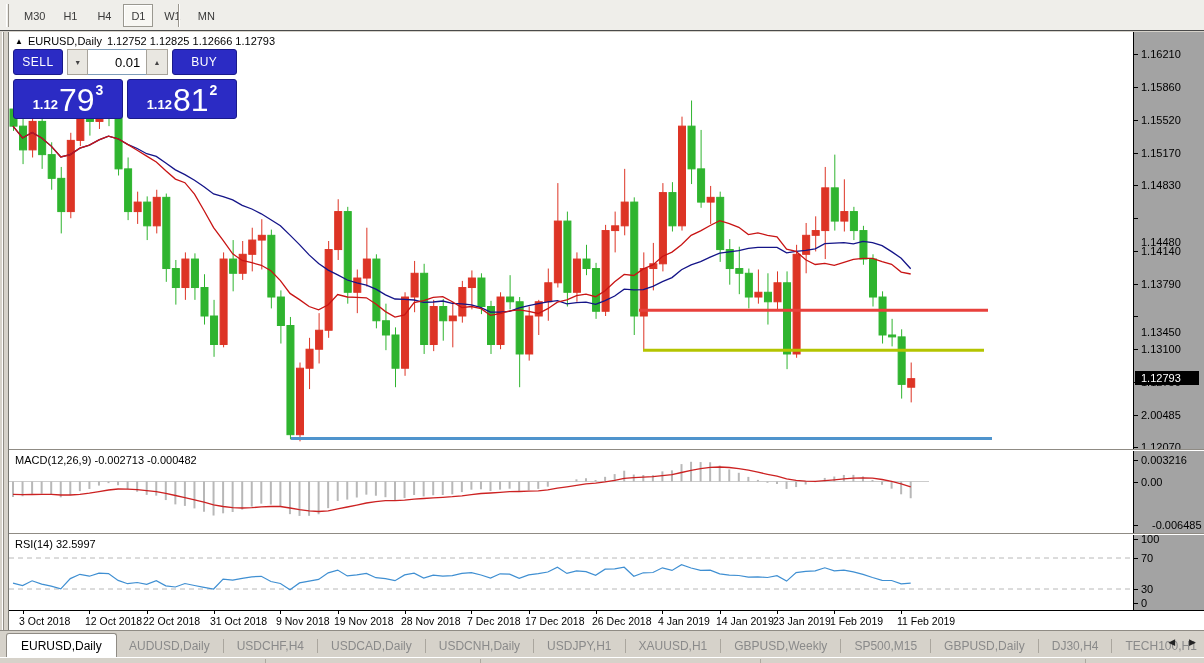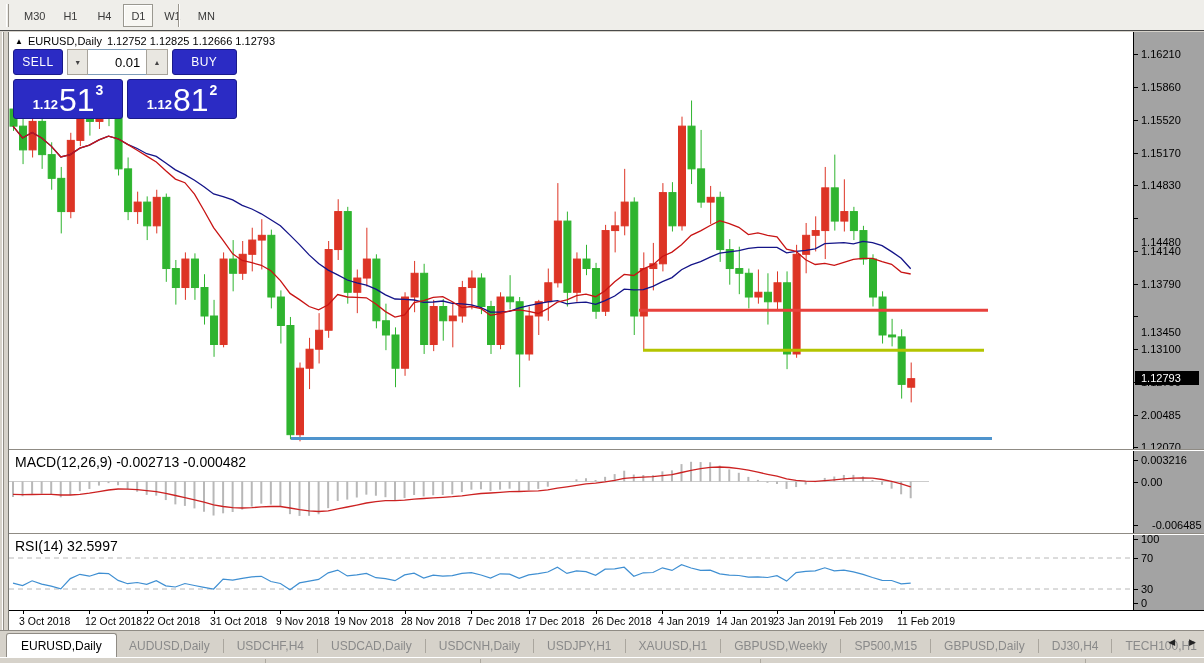--- a/index.html
+++ b/index.html
@@ -28,21 +28,21 @@
 
   
   .chart-window { position:absolute; left:8px; top:32px; width:1196px; height:598px;
     background:#fff; border-left:1px solid #767671; }
   .pane { position:absolute; left:0; width:1196px; background:#fff; }
   .plot { position:absolute; left:0; top:0; width:1124px; height:100%; }
   .axis-col { position:absolute; left:1124px; top:0; width:72px; height:100%;
     border-left:1px solid #000; background:#a3a3a3; }
   .pane-sep { position:absolute; left:0; width:1196px; height:2px;
     background:#c9c5bd; border-top:1px solid #8f8b84; border-bottom:1px solid #fff; }
-  .pane-label { position:absolute; left:6px; top:3px; font-size:14px; color:#000; white-space:pre; }
+  .pane-label { position:absolute; left:6px; top:3px; font-size:11px; color:#000; white-space:pre; }
   .tick-label { position:absolute; left:7px; font-size:11px; color:#000; white-space:nowrap; }
   .tick-mark { position:absolute; left:0; width:4px; height:1px; background:#000; }
   .cur-price { position:absolute; left:1px; width:64px; height:14px; background:#000;
     color:#fff; font-size:11px; line-height:14px; padding-left:6px; }
 
   .chart-title { position:absolute; left:6px; top:3px; font-size:11px; color:#000;
     display:flex; align-items:center; gap:5px; z-index:30; }
   .chart-title .tri { font-size:8px; }
 
   
@@ -356,21 +356,21 @@
         </div>
         <input class="vol" value="0.01" style="">
         <div class="spin">
           <span>▲</span>
         </div>
         <div class="t-btn buy-btn">BUY</div>
       </div>
       <div class="trade-row2">
         <div class="quote">
           <span class="small">1.12</span>
-          <span class="big">51</span>
+          <span class="big">79</span>
           <span class="sup">3</span>
         </div>
         <div class="quote">
           <span class="small">1.12</span>
           <span class="big">81</span>
           <span class="sup">2</span>
         </div>
       </div>
     </div>
   </div>

